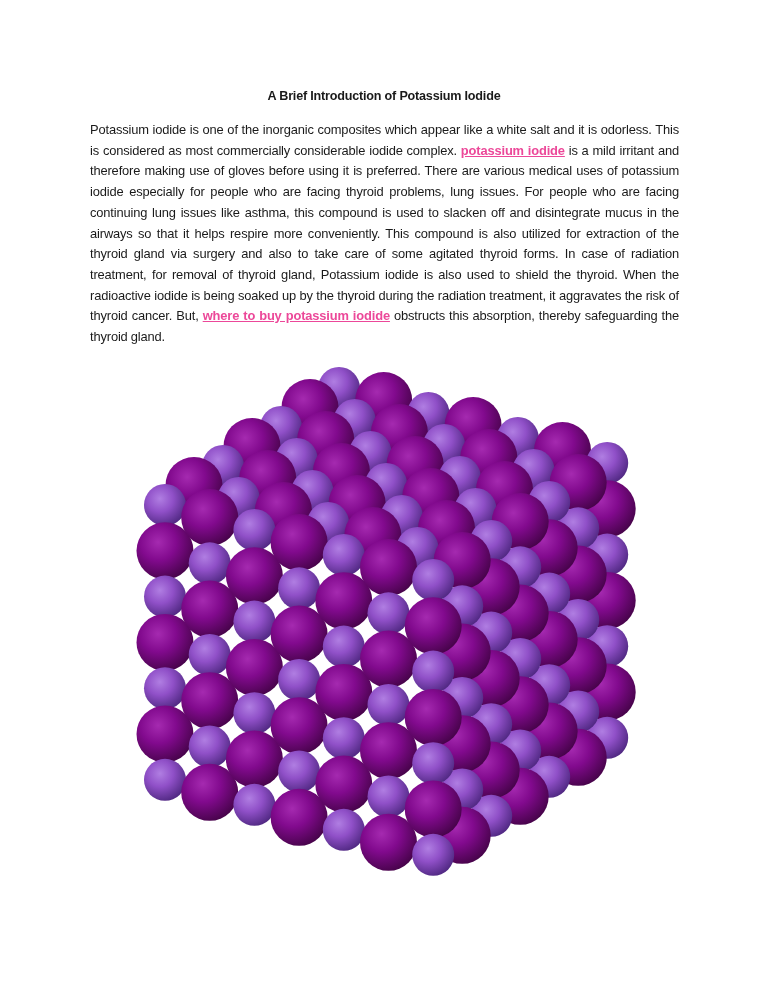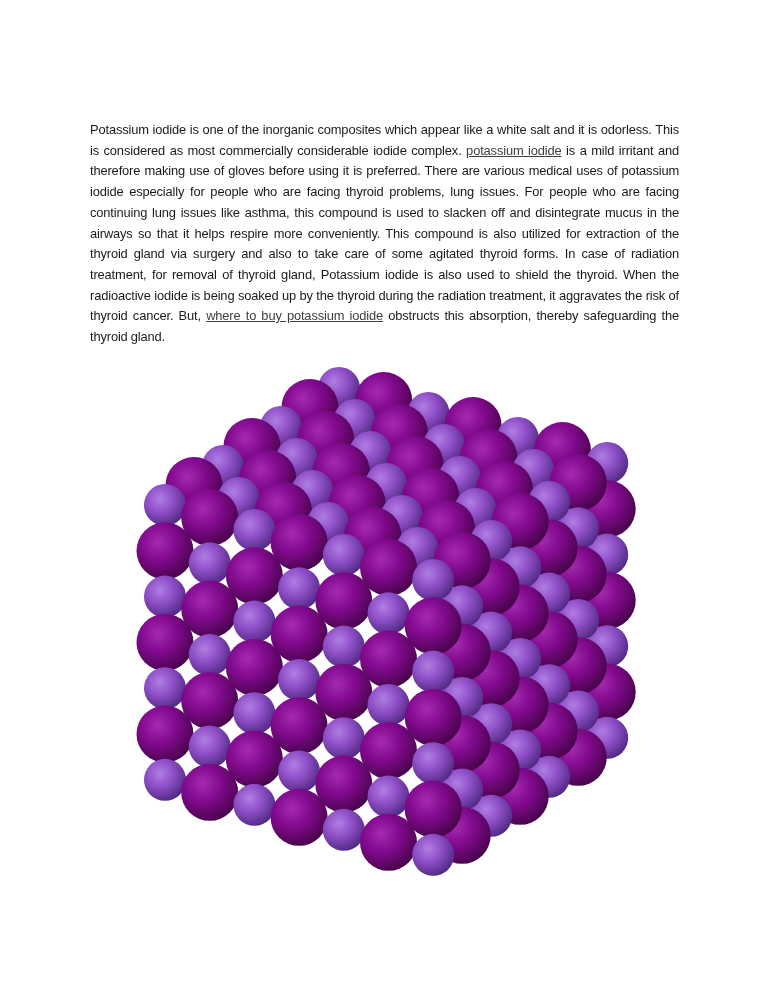--- a/index.html
+++ b/index.html
@@ -4,27 +4,28 @@
 <style>
   html, body { margin: 0; padding: 0; background: #ffffff; }
   body { width: 768px; height: 994px; position: relative; overflow: hidden;
          font-family: "Liberation Sans", "DejaVu Sans", sans-serif; color: #1a1a1a; }
   .page { position: absolute; left: 0; top: 0; width: 768px; height: 994px; background: #fff; }
   .title { position: absolute; top: 89px; left: 0; width: 768px; text-align: center;
            font-weight: bold; font-size: 12.6px; letter-spacing: -0.2px; }
   .body-text { position: absolute; left: 90px; top: 120px; width: 589px;
                font-size: 12.9px; line-height: 20.7px; text-align: justify;
                letter-spacing: -0.15px; word-spacing: -0.3px; }
-  .body-text a { color: #404040; font-weight: normal; text-decoration: underline; }
+  .body-text a { color: #ec4899; font-weight: bold; text-decoration: underline; }
   .lattice { position: absolute; left: 0; top: 0; width: 768px; height: 994px; }
 </style>
 </head>
 <body>
 
 <div class="page">
+  <div class="title">A Brief Introduction of Potassium Iodide</div>
 
   <div class="body-text">
     <span>Potassium iodide is one of the inorganic composites which appear like a white salt and it is odorless. This is considered as most commercially considerable iodide complex. </span><a href="#">potassium iodide</a><span> is a mild irritant and therefore making use of gloves before using it is preferred. There are various medical uses of potassium iodide especially for people who are facing thyroid problems, lung issues. For people who are facing continuing lung issues like asthma, this compound is used to slacken off and disintegrate mucus in the airways so that it helps respire more conveniently. This compound is also utilized for extraction of the thyroid gland via surgery and also to take care of some agitated thyroid forms.  In case of radiation treatment, for removal of thyroid gland, Potassium iodide is also used to shield the thyroid. When the radioactive iodide is being soaked up by the thyroid during the radiation treatment, it aggravates the risk of thyroid cancer. But, </span><a href="#">where to buy potassium iodide</a><span> obstructs this absorption, thereby safeguarding the thyroid gland.</span>
   </div>
 
   <svg class="lattice" viewBox="0 0 768 994" xmlns="http://www.w3.org/2000/svg">
     <defs>
       <radialGradient id="gradK" cx="0.38" cy="0.35" r="0.7">
         <stop offset="0" id="kHi" stop-color="#b07ee2"></stop>
         <stop offset="0.45" id="kMid" stop-color="#9050c8"></stop>

